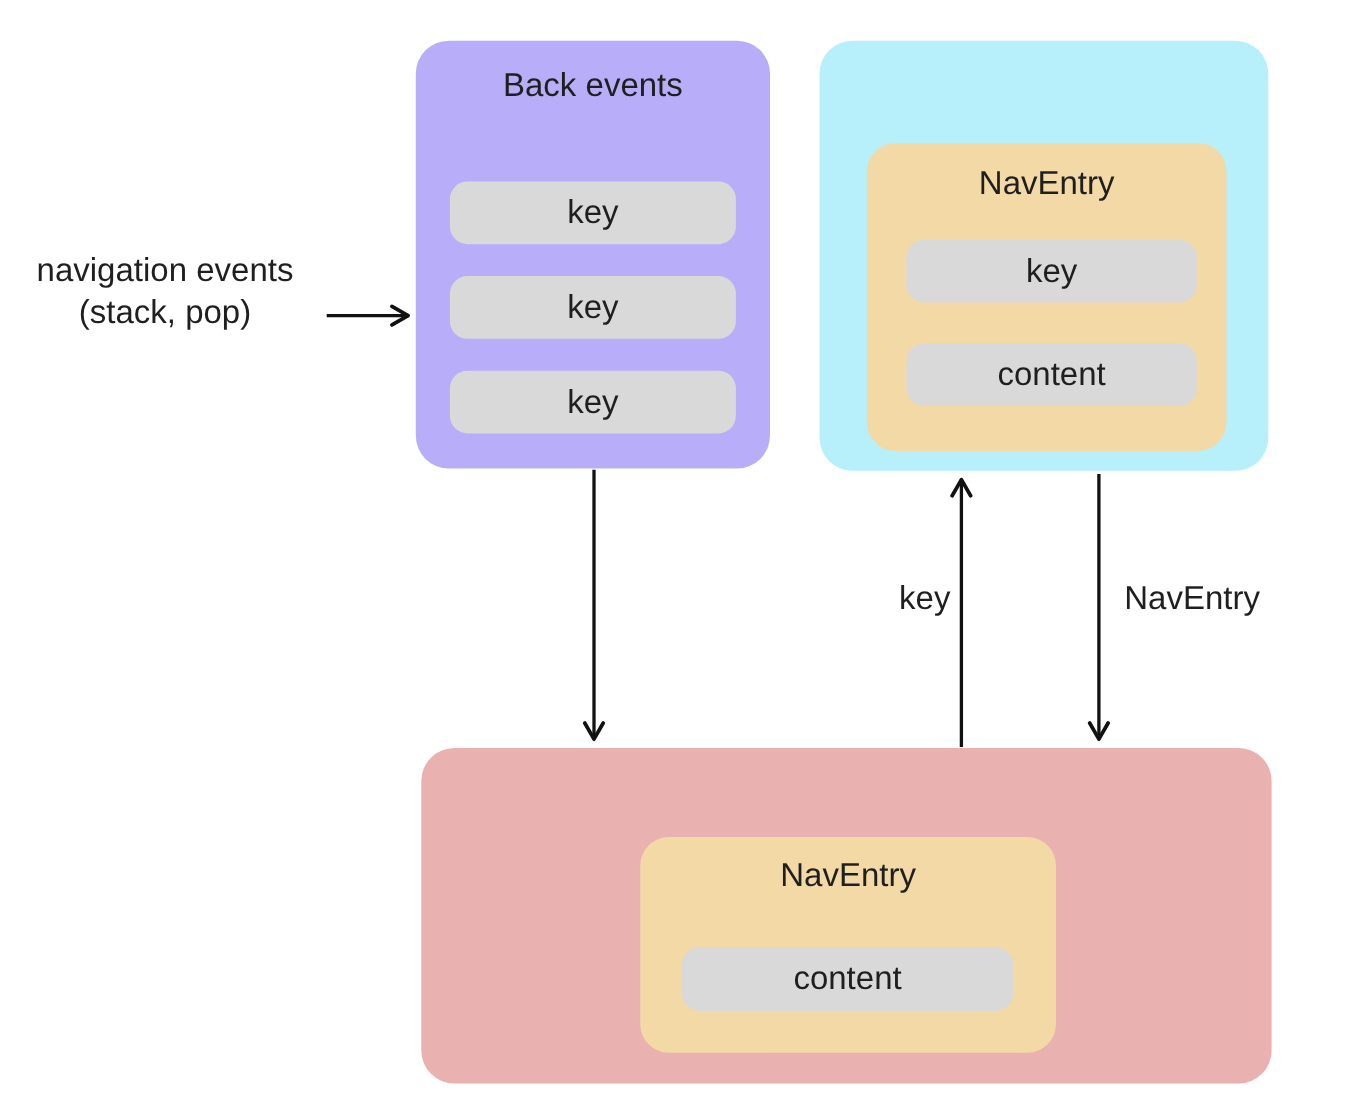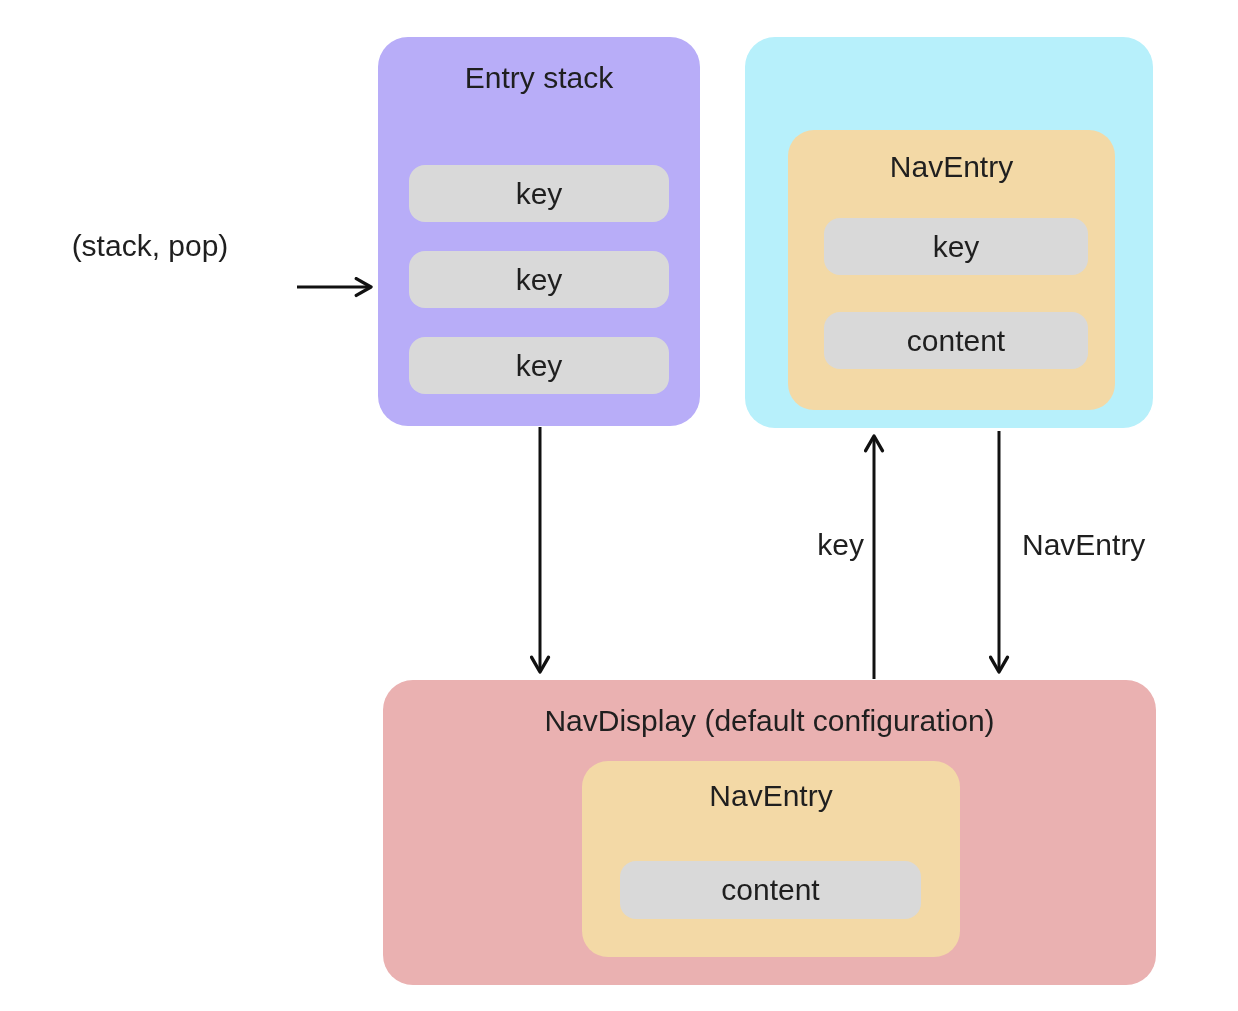--- a/index.html
+++ b/index.html
@@ -103,42 +103,42 @@
         <path d="M1.5,1 L8.5,5 L1.5,9" fill="none" stroke="#111111" stroke-width="1.6" stroke-linecap="round" stroke-linejoin="round"></path>
       </marker>
     </defs>
     <line x1="297" y1="287" x2="371" y2="287" marker-end="url(#chev)"></line>
     <line x1="540" y1="427" x2="540" y2="672" marker-end="url(#chev)"></line>
     <line x1="874" y1="679" x2="874" y2="436" marker-end="url(#chev)"></line>
     <line x1="999" y1="431" x2="999" y2="672" marker-end="url(#chev)"></line>
   </svg>
 
   <div class="abs annotation">
+    <div>navigation events</div>
     <div>(stack, pop)</div>
   </div>
 
   <div class="box backstack">
-    <div class="box-title">Entry stack</div>
+    <div class="box-title">Back events</div>
     <div class="pill bs-pill bs-pill-1">key</div>
     <div class="pill bs-pill bs-pill-2">key</div>
     <div class="pill bs-pill bs-pill-3">key</div>
   </div>
 
   <div class="box entryprovider">
     <div class="inner-box ep-naventry">
       <div class="box-title">NavEntry</div>
       <div class="pill ep-pill-key">key</div>
       <div class="pill ep-pill-content">content</div>
     </div>
   </div>
 
   <div class="abs arrow-label label-key">key</div>
   <div class="abs arrow-label label-naventry">NavEntry</div>
 
   <div class="box navdisplay">
-    <div class="box-title">NavDisplay (default configuration)</div>
     <div class="inner-box nd-naventry">
       <div class="box-title">NavEntry</div>
       <div class="pill nd-pill-content">content</div>
     </div>
   </div>
 
 </div>
 
 </body></html>

